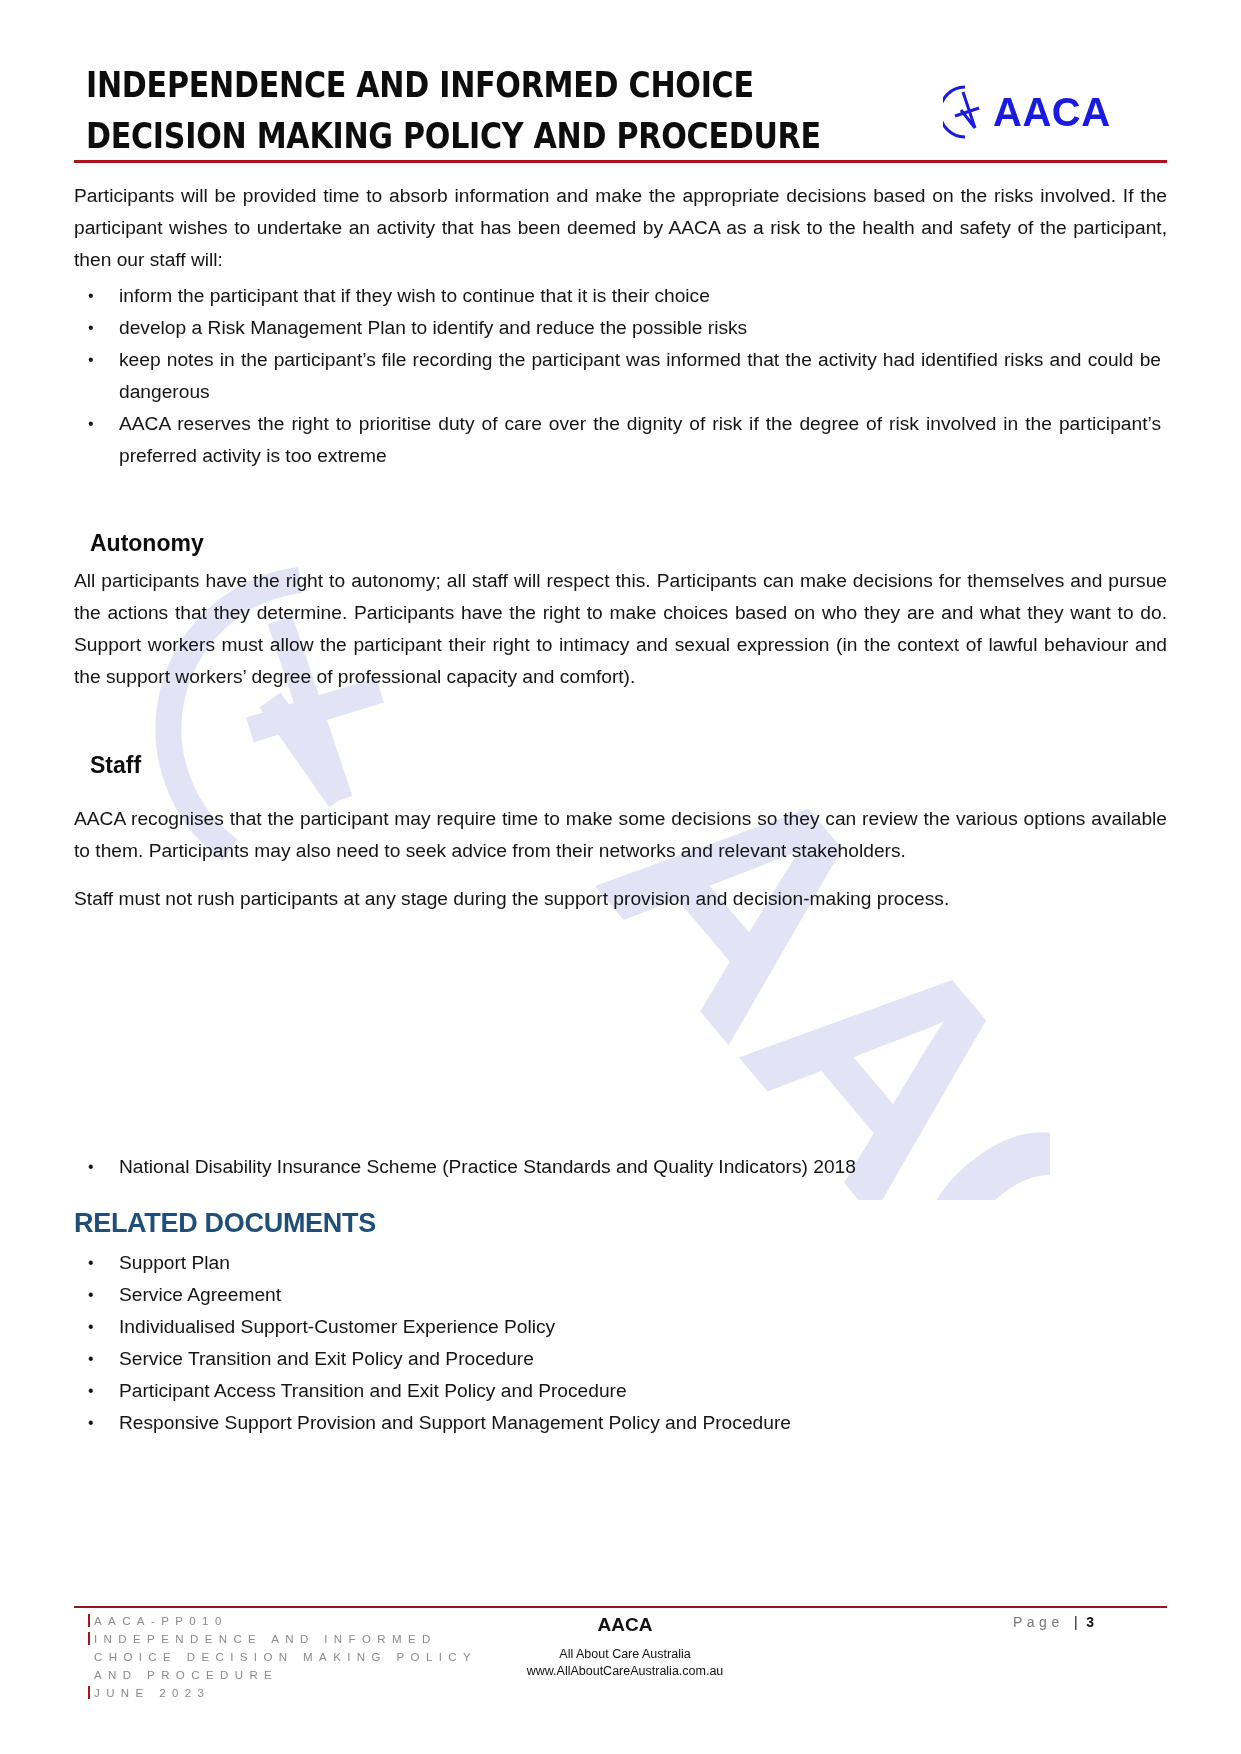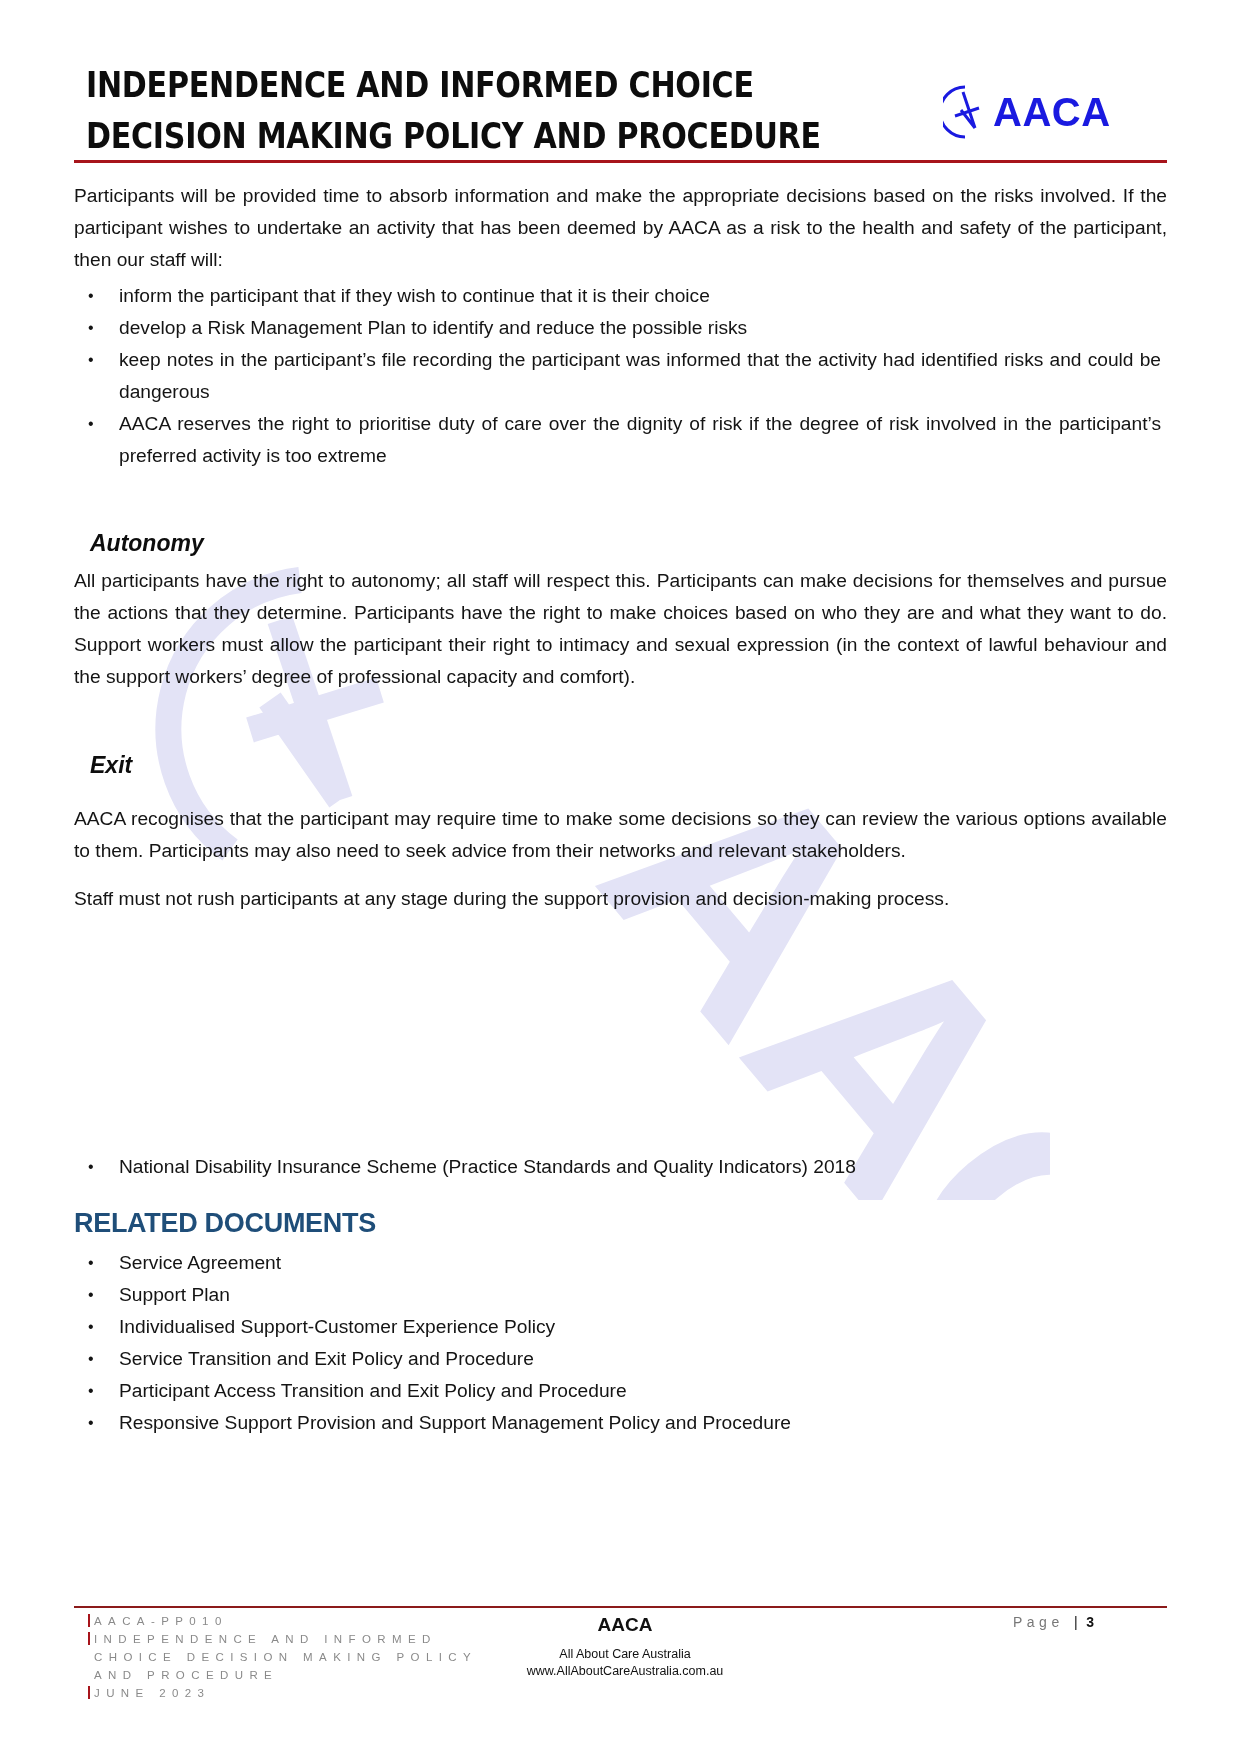--- a/index.html
+++ b/index.html
@@ -10,21 +10,21 @@
                   letter-spacing: -0.3px; color: #0d0d0d; font-family: "DejaVu Sans", sans-serif; transform: scaleX(0.86); transform-origin: left top; white-space: nowrap; }
   .logo { position: absolute; left: 943px; top: 84px; display: flex; align-items: center; }
   .logo-text { font-family: "Liberation Sans", sans-serif; font-weight: 900; font-size: 40px; color: #1a1ae0; letter-spacing: 0.5px; margin-left: 6px; }
   .header-rule { position: absolute; left: 74px; top: 160px; width: 1093px; height: 3px; background: #a7141b; }
   .content { position: absolute; left: 74px; top: 180px; width: 1093px; font-size: 19.2px; line-height: 32px; color: #141414; }
   .para { margin: 0; text-align: justify; }
   .para.gap { margin-top: 16px; }
   ul.bullets { list-style: none; margin: 4px 6px 0 0; padding: 0; }
   ul.bullets li { position: relative; padding-left: 45px; text-align: justify; }
   ul.bullets li::before { content: "•"; position: absolute; left: 14px; top: 0; font-size: 16px; }
-  .subhead { font-size: 23px; font-weight: bold; margin: 0; padding-left: 16px; color: #0d0d0d; font-style: italic; }
+  .subhead { font-size: 23px; font-weight: bold; margin: 0; padding-left: 16px; color: #0d0d0d; }
   .section-head { font-size: 27px; font-weight: bold; color: #1f4e79; margin: 0; letter-spacing: -0.3px; }
   .footer-rule { position: absolute; left: 74px; top: 1606px; width: 1093px; height: 2px; background: #8b1a1a; }
   .footer-left { position: absolute; left: 88px; top: 1612px; font-size: 11.5px; line-height: 18px; letter-spacing: 6.4px; color: #8a8a8a; }
   .footer-left .bar { display: inline-block; width: 2px; height: 13px; background: #a7141b; vertical-align: -2px; margin-right: 4px; }
   .footer-left .nobar { display: inline-block; width: 6px; }
   .footer-center { position: absolute; left: 520px; top: 1612px; width: 210px; text-align: center; }
   .footer-brand { font-weight: bold; font-size: 19px; color: #111; line-height: 26px; }
   .footer-sub { font-size: 12.5px; line-height: 17px; color: #111; margin-top: 8px; }
   .footer-page { position: absolute; left: 1013px; top: 1614px; font-size: 14px; color: #777; letter-spacing: 4.5px; }
   .footer-page .sep { color: #111; letter-spacing: 0; margin-left: 2px; }
@@ -61,34 +61,34 @@
     <li>develop a Risk Management Plan to identify and reduce the possible risks</li>
     <li>keep notes in the participant’s file recording the participant was informed that the activity had identified risks and could be dangerous</li>
     <li>AACA reserves the right to prioritise duty of care over the dignity of risk if the degree of risk involved in the participant’s preferred activity is too extreme</li>
   </ul>
 
   <div style="height:55px"></div>
   <h3 class="subhead">Autonomy</h3>
   <p class="para" style="margin-top:6px">All participants have the right to autonomy; all staff will respect this. Participants can make decisions for themselves and pursue the actions that they determine. Participants have the right to make choices based on who they are and what they want to do. Support workers must allow the participant their right to intimacy and sexual expression (in the context of lawful behaviour and the support workers’ degree of professional capacity and comfort).</p>
 
   <div style="height:56px"></div>
-  <h3 class="subhead">Exit</h3>
+  <h3 class="subhead">Staff</h3>
   <p class="para" style="margin-top:22px">AACA recognises that the participant may require time to make some decisions so they can review the various options available to them. Participants may also need to seek advice from their networks and relevant stakeholders.</p>
   <p class="para gap">Staff must not rush participants at any stage during the support provision and decision-making process.</p>
 
   <div style="height:230px"></div>
   <ul class="bullets" style="margin-top:6px">
     <li>National Disability Insurance Scheme (Practice Standards and Quality Indicators) 2018</li>
   </ul>
 
   <div style="height:24px"></div>
   <h2 class="section-head">RELATED DOCUMENTS</h2>
   <ul class="bullets" style="margin-top:8px">
+    <li>Support Plan</li>
     <li>Service Agreement</li>
-    <li>Support Plan</li>
     <li>Individualised Support-Customer Experience Policy</li>
     <li>Service Transition and Exit Policy and Procedure</li>
     <li>Participant Access Transition and Exit Policy and Procedure</li>
     <li>Responsive Support Provision and Support Management Policy and Procedure</li>
   </ul>
 </div>
 
 <div class="footer-rule"></div>
 <div class="footer-left">
   <div><span class="bar"></span><span>AACA-PP010</span></div>

